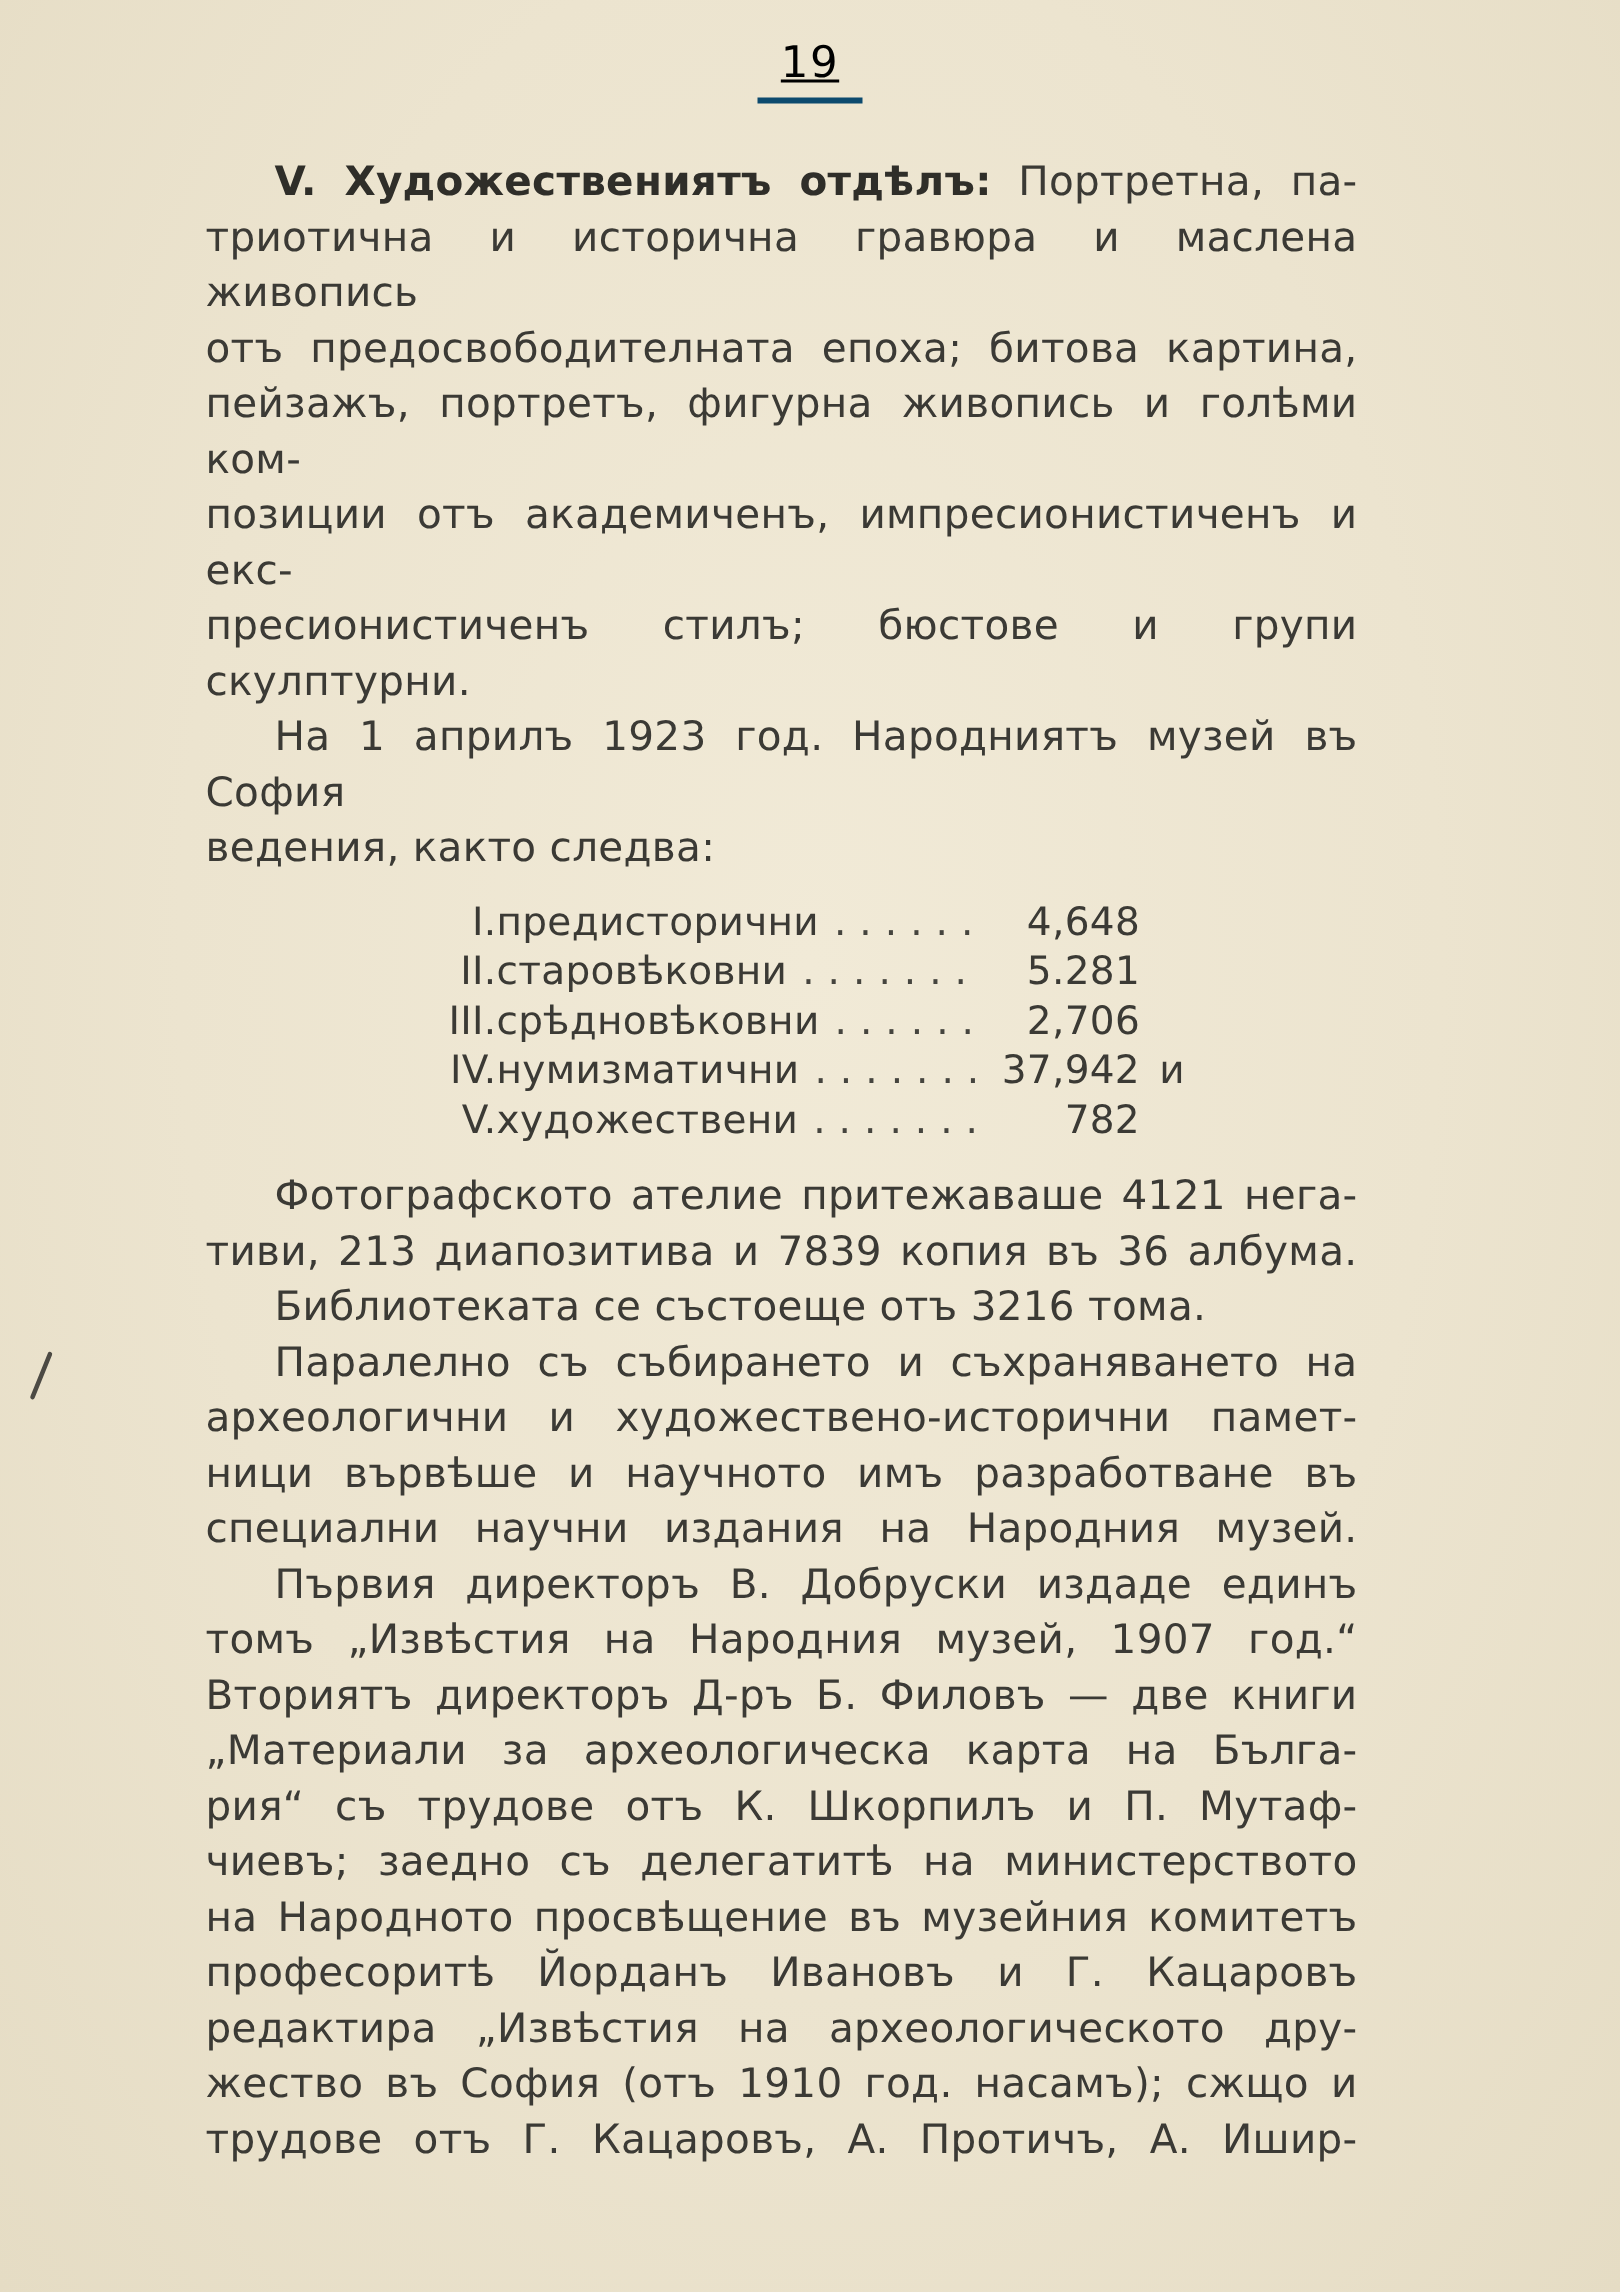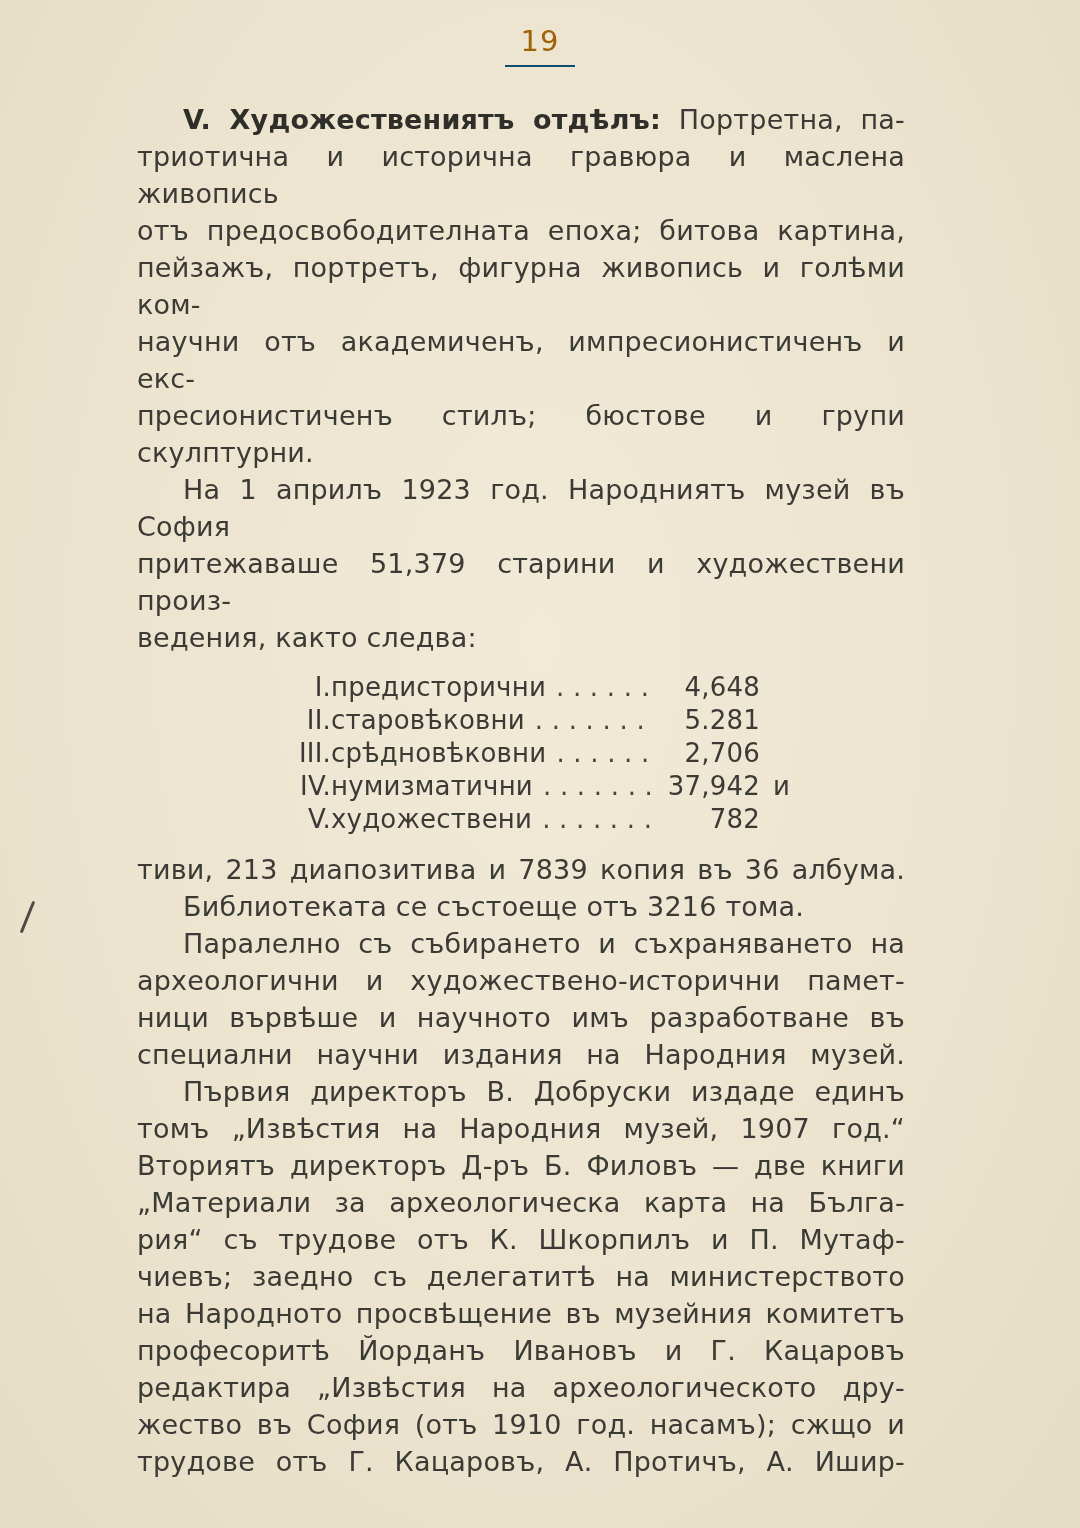--- a/index.html
+++ b/index.html
@@ -17,23 +17,24 @@
     -webkit-font-smoothing: antialiased;
   }
   .page-header {
     padding-top: 24px;
     text-align: center;
   }
   .page-number {
     display: inline-block;
     font-size: 29px;
     letter-spacing: 1px;
-    color: #a16207;
+    color: #000000;
     padding: 0 16px 7px 16px;
-    border-bottom: 2px solid #0c4a6e;
+    border-bottom: 4px solid #0c4a6e;
+    text-decoration: underline;
   }
   .text-block {
     position: relative;
     margin: 34px 0 0 137px;
     width: 768px;
     font-size: 27px;
     line-height: 37px;
     letter-spacing: 0.2px;
   }
   .line {
@@ -107,27 +108,26 @@
 
 <div class="margin-mark"></div>
 
 <div class="text-block">
 
   <div>
     <div class="line indent"><span class="lead-bold">V. Художествениятъ отдѣлъ:</span><span> Портретна, па-</span></div>
     <div class="line">триотична и исторична гравюра и маслена живопись</div>
     <div class="line">отъ предосвободителната епоха; битова картина,</div>
     <div class="line">пейзажъ, портретъ, фигурна живопись и голѣми ком-</div>
-    <div class="line">научни отъ академиченъ, импресионистиченъ и екс-</div>
+    <div class="line">позиции отъ академиченъ, импресионистиченъ и екс-</div>
     <div class="line">пресионистиченъ стилъ; бюстове и групи скулптурни.</div>
   </div>
 
   <div>
     <div class="line indent">На 1 априлъ 1923 год. Народниятъ музей въ София</div>
-    <div class="line">притежаваше 51,379 старини и художествени произ-</div>
     <div class="line short">ведения, както следва:</div>
   </div>
 
   <div class="inventory">
     <div class="cat-row">
       <span class="cat-num">I.</span>
       <span class="cat-label">предисторични</span>
       <span class="cat-dots">. . . . . . . . . . . . . . .</span>
       <span class="cat-value">4,648</span>
       <span class="cat-suffix"></span>
@@ -156,20 +156,21 @@
     <div class="cat-row">
       <span class="cat-num">V.</span>
       <span class="cat-label">художествени</span>
       <span class="cat-dots">. . . . . . . . . . . . . . .</span>
       <span class="cat-value">782</span>
       <span class="cat-suffix"></span>
     </div>
   </div>
 
   <div>
+    <div class="line indent">Фотографското ателие притежаваше 4121 нега-</div>
     <div class="line">тиви, 213 диапозитива и 7839 копия въ 36 албума.</div>
   </div>
 
   <div>
     <div class="line short indent">Библиотеката се състоеще отъ 3216 тома.</div>
   </div>
 
   <div>
     <div class="line indent">Паралелно съ събирането и съхраняването на</div>
     <div class="line">археологични и художествено-исторични памет-</div>

